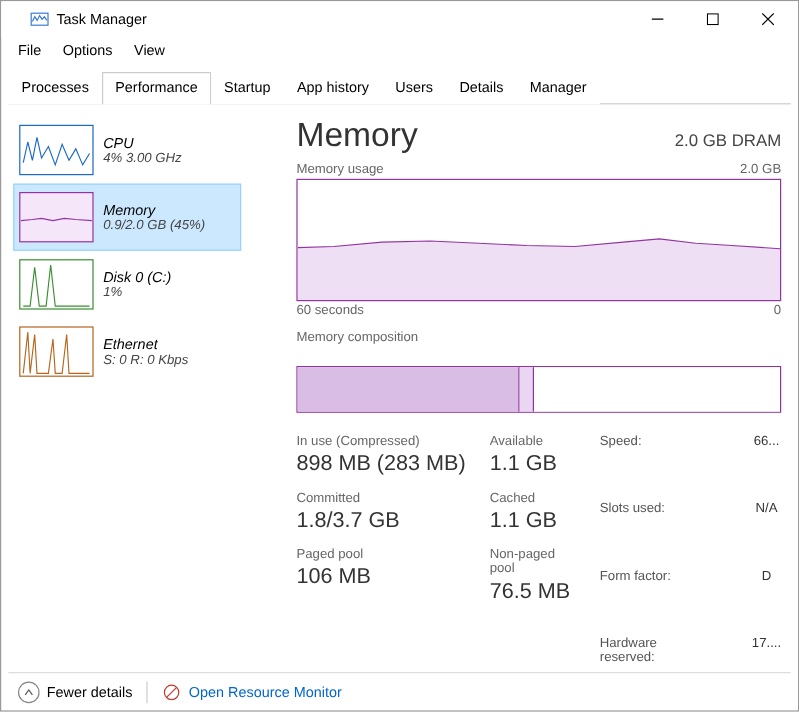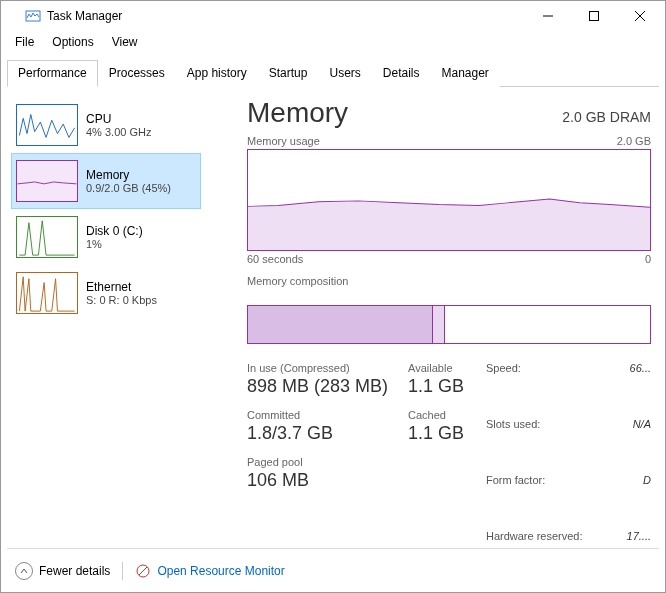--- a/index.html
+++ b/index.html
@@ -10,21 +10,21 @@
 .titlebar .spacer { flex: 1; }
 .titlebar .winbtn { width: 46px; height: 30px; display: flex; align-items: center; justify-content: center; color: #000; }
 .menubar { display: flex; gap: 2px; padding: 2px 6px; font-size: 12px; }
 .menubar span { padding: 2px 8px; }
 .tabs { display: flex; padding: 6px 6px 0 6px; font-size: 12px; }
 .tab { padding: 5px 10px 6px; border: 1px solid transparent; position: relative; top: 1px; background: #fff; }
 .tab.active { border: 1px solid #ccc; border-bottom: 1px solid #fff; background: #fff; }
 .tab:not(.active) { color: #000; }
 .tabdiv { border-top: 1px solid #ccc; margin: 0 6px; }
 .content { flex: 1; display: flex; padding: 10px 14px 6px 10px; min-height: 0; }
-.sidebar { width: 190px; display: flex; flex-direction: column; gap: 0; }
+.sidebar { width: 190px; display: flex; flex-direction: column; gap: 0; font-style: italic; }
 .side-item { display: flex; align-items: center; padding: 6px 4px; gap: 8px; height: 56px; border: 1px solid transparent; }
 .side-item.active { background: #cce8ff; border: 1px solid #99d1ff; }
 .side-item .thumb { width: 62px; height: 42px; border: 1px solid; position: relative; }
 .side-item .lbl { display: flex; flex-direction: column; font-size: 12px; }
 .side-item .lbl .n { color: #000; }
 .side-item .lbl .s { color: #444; font-size: 11px; }
 .thumb.cpu { border-color: #1a68c7; }
 .thumb.mem { border-color: #9233a1; background: #f6e6fa; }
 .thumb.disk { border-color: #3a8e2f; }
 .thumb.eth { border-color: #b5651d; }
@@ -38,22 +38,22 @@
 .comp-label { font-size: 11px; color: #666; margin-bottom: 18px; }
 .comp { height: 42px; border: 1px solid #9233a1; position: relative; display: flex; }
 .comp .used { width: 46%; background: #d9bde5; border-right: 1px solid #9233a1; }
 .comp .mod  { width: 3%; background: #e9d6f1; border-right: 1px solid #9233a1; }
 .comp .free { flex: 1; background: #fff; }
 .stats { display: flex; gap: 20px; margin-top: 18px; font-size: 12px; color: #555; }
 .col { display: flex; flex-direction: column; gap: 12px; }
 .col .blk .lab { font-size: 11px; color: #666; }
 .col .blk .val { font-size: 18px; color: #333; margin-top: 2px; white-space: nowrap; }
 .kv { display: grid; grid-template-columns: auto auto; column-gap: 14px; row-gap: 3px; font-size: 11px; color: #555; gap: 44px; }
-.kv .v { text-align: right; color: #333; font-style: italic; }
-.footer { height: 44px; border-top: 1px solid #ddd; display: flex; align-items: center; padding: 0 8px; gap: 6px; font-size: 12px; margin: 0 6px; }
+.kv .v { text-align: center; color: #333; }
+.footer { height: 32px; border-top: 1px solid #ddd; display: flex; align-items: center; padding: 0 8px; gap: 6px; font-size: 12px; margin: 0 6px; }
 .footer .sep { width: 1px; height: 18px; background: #ccc; margin: 0 6px; }
 .footer .link { color: #0066cc; }
 .chev { width: 18px; height: 18px; border: 1px solid #888; border-radius: 50%; display: inline-flex; align-items: center; justify-content: center; font-size: 10px; color: #555; }
 .resicon { width: 16px; height: 16px; display: inline-flex; align-items: center; justify-content: center; }
 svg { display: block; }
 </style>
 </head>
 <body>
 
 <div class="titlebar">
@@ -83,24 +83,24 @@
     </div>
 </div>
 
 <div class="menubar">
   <span>File</span>
   <span>Options</span>
   <span>View</span>
 </div>
 
 <div class="tabs">
+  <div class="tab">Processes</div>
   <div class="tab active">Performance</div>
-  <div class="tab">Processes</div>
+  <div class="tab">Startup</div>
   <div class="tab">App history</div>
-  <div class="tab">Startup</div>
   <div class="tab">Users</div>
   <div class="tab">Details</div>
   <div class="tab">Manager</div>
 </div>
 <div class="tabdiv"></div>
 
 <div class="content">
 
   <div class="sidebar">
     <div class="side-item">
@@ -191,20 +191,24 @@
           </div>
       </div>
       <div class="col">
         <div class="blk">
             <div class="lab">Available</div>
             <div class="val">1.1 GB</div>
           </div>
         <div class="blk">
             <div class="lab">Cached</div>
             <div class="val">1.1 GB</div>
+          </div>
+        <div class="blk">
+            <div class="lab">Non-paged pool</div>
+            <div class="val">76.5 MB</div>
           </div>
       </div>
       <div class="col" style="margin-left:auto">
         <div class="kv">
           <span>Speed:</span>
             <span class="v">66...</span>
           <span>Slots used:</span>
             <span class="v">N/A</span>
           <span>Form factor:</span>
             <span class="v">D</span>

